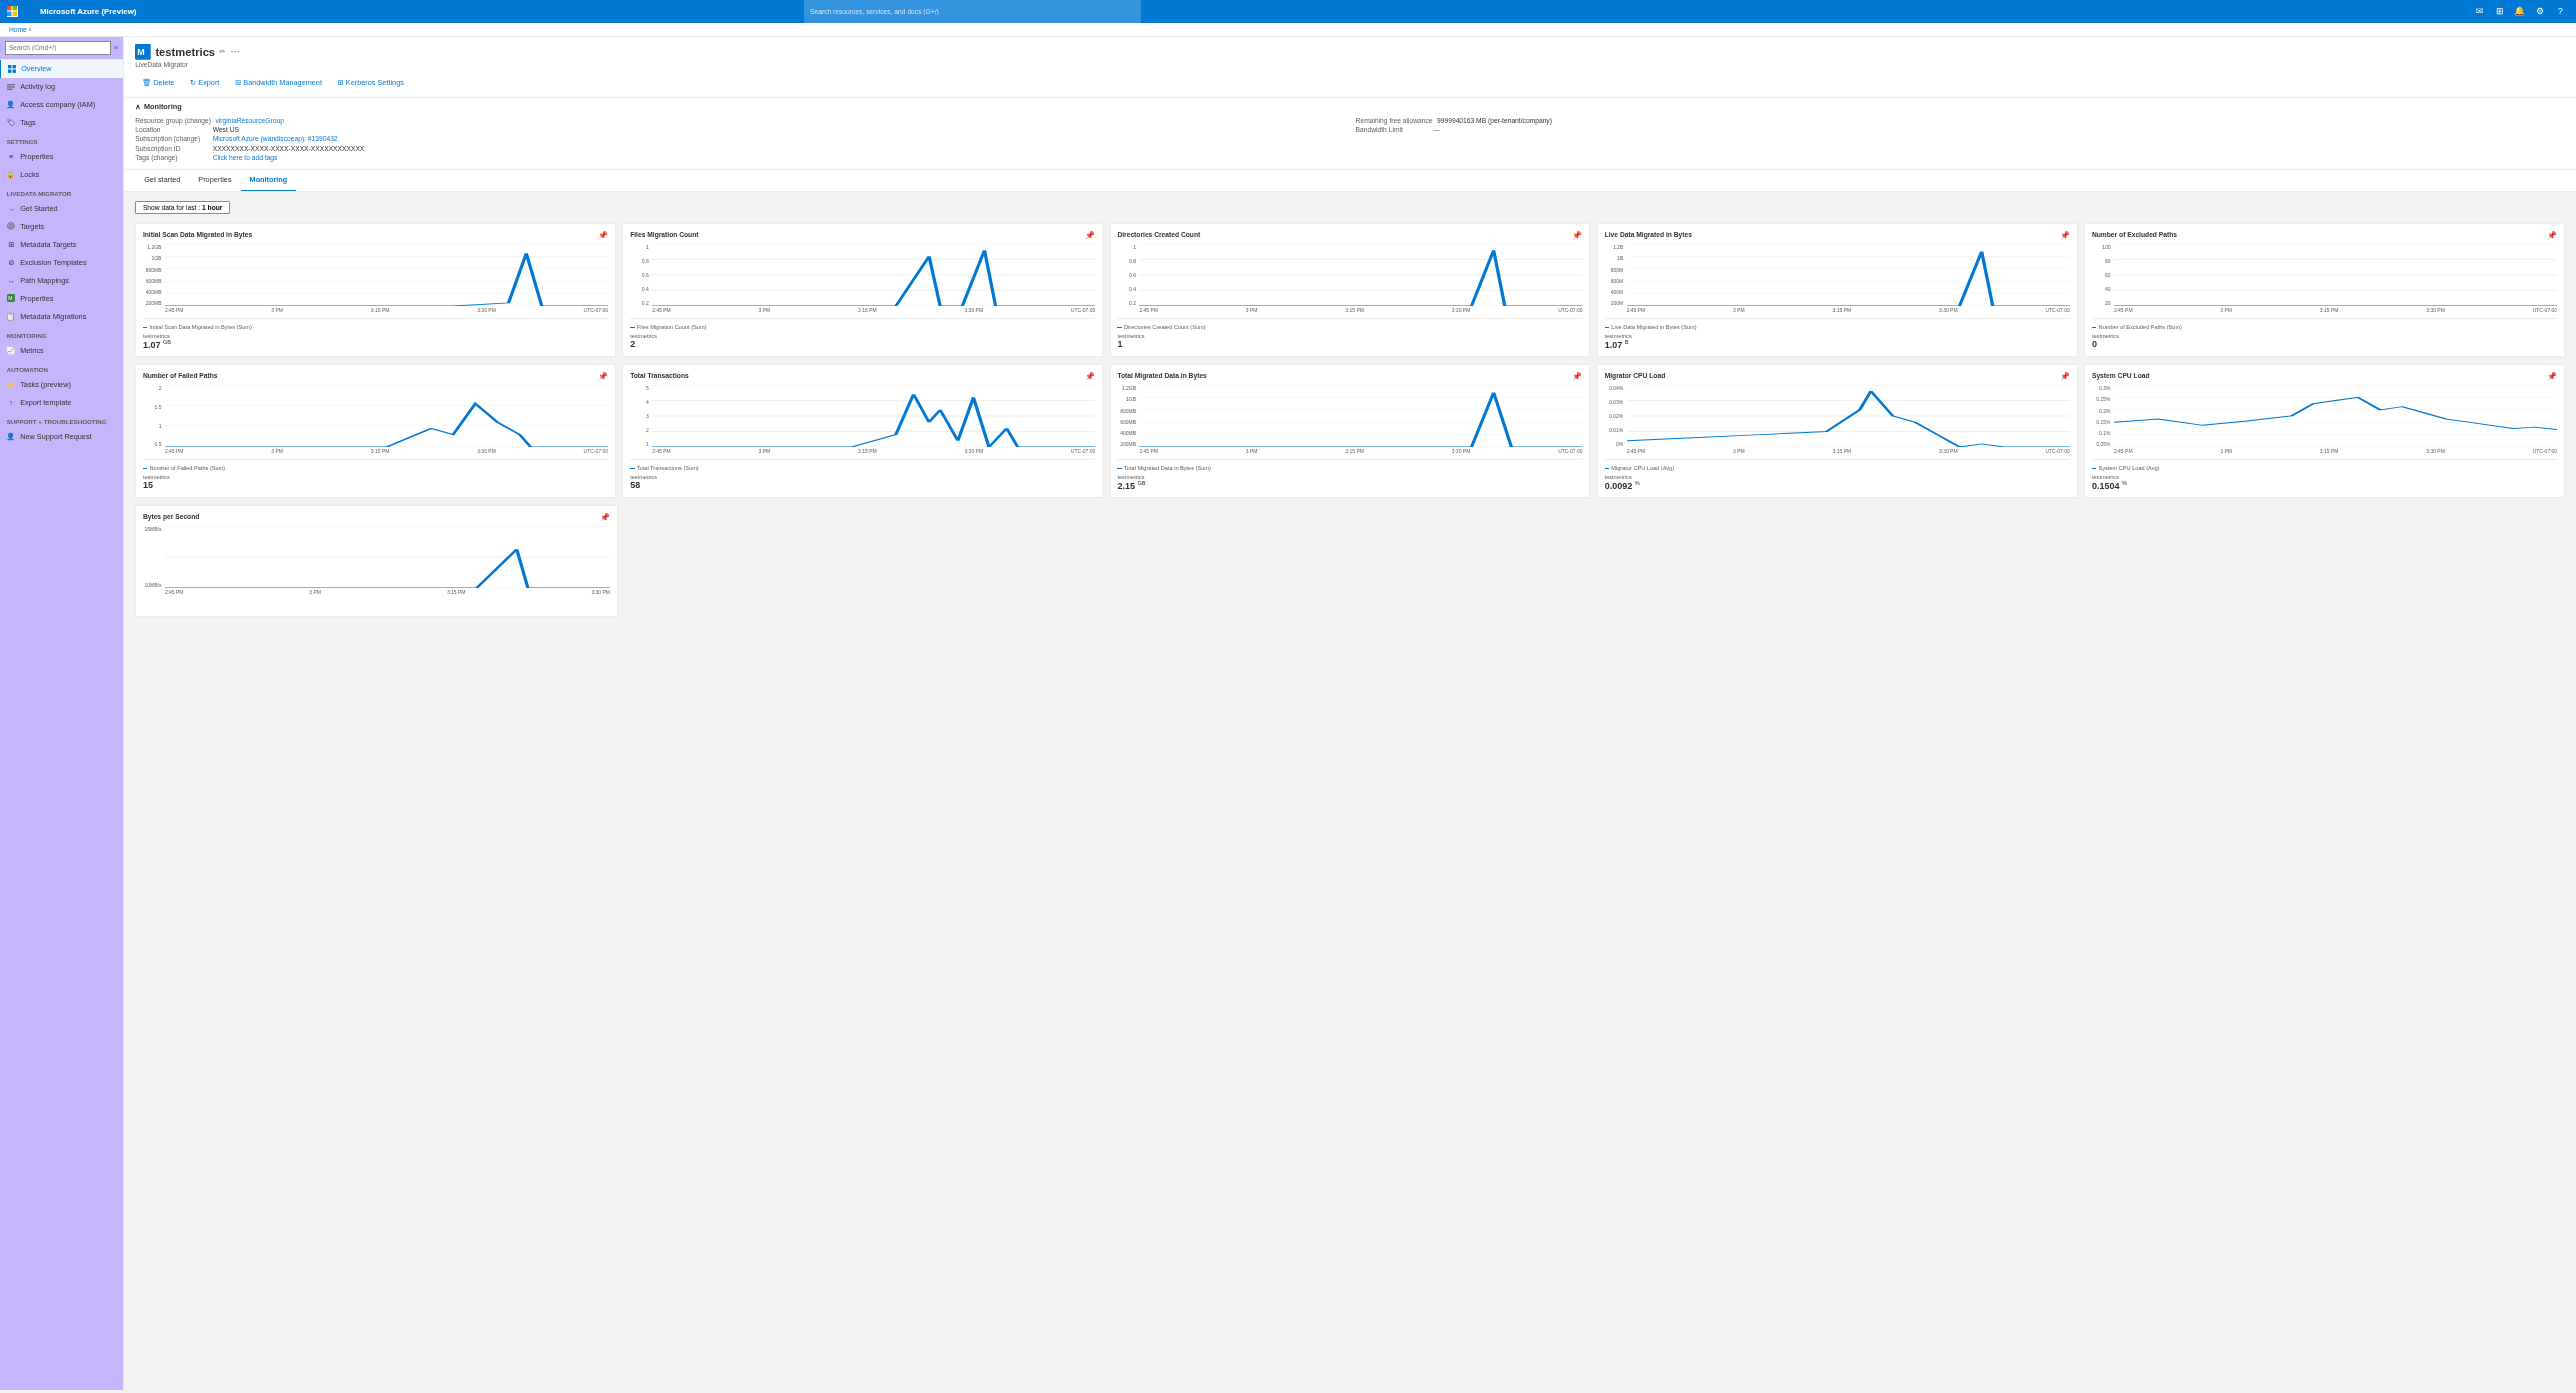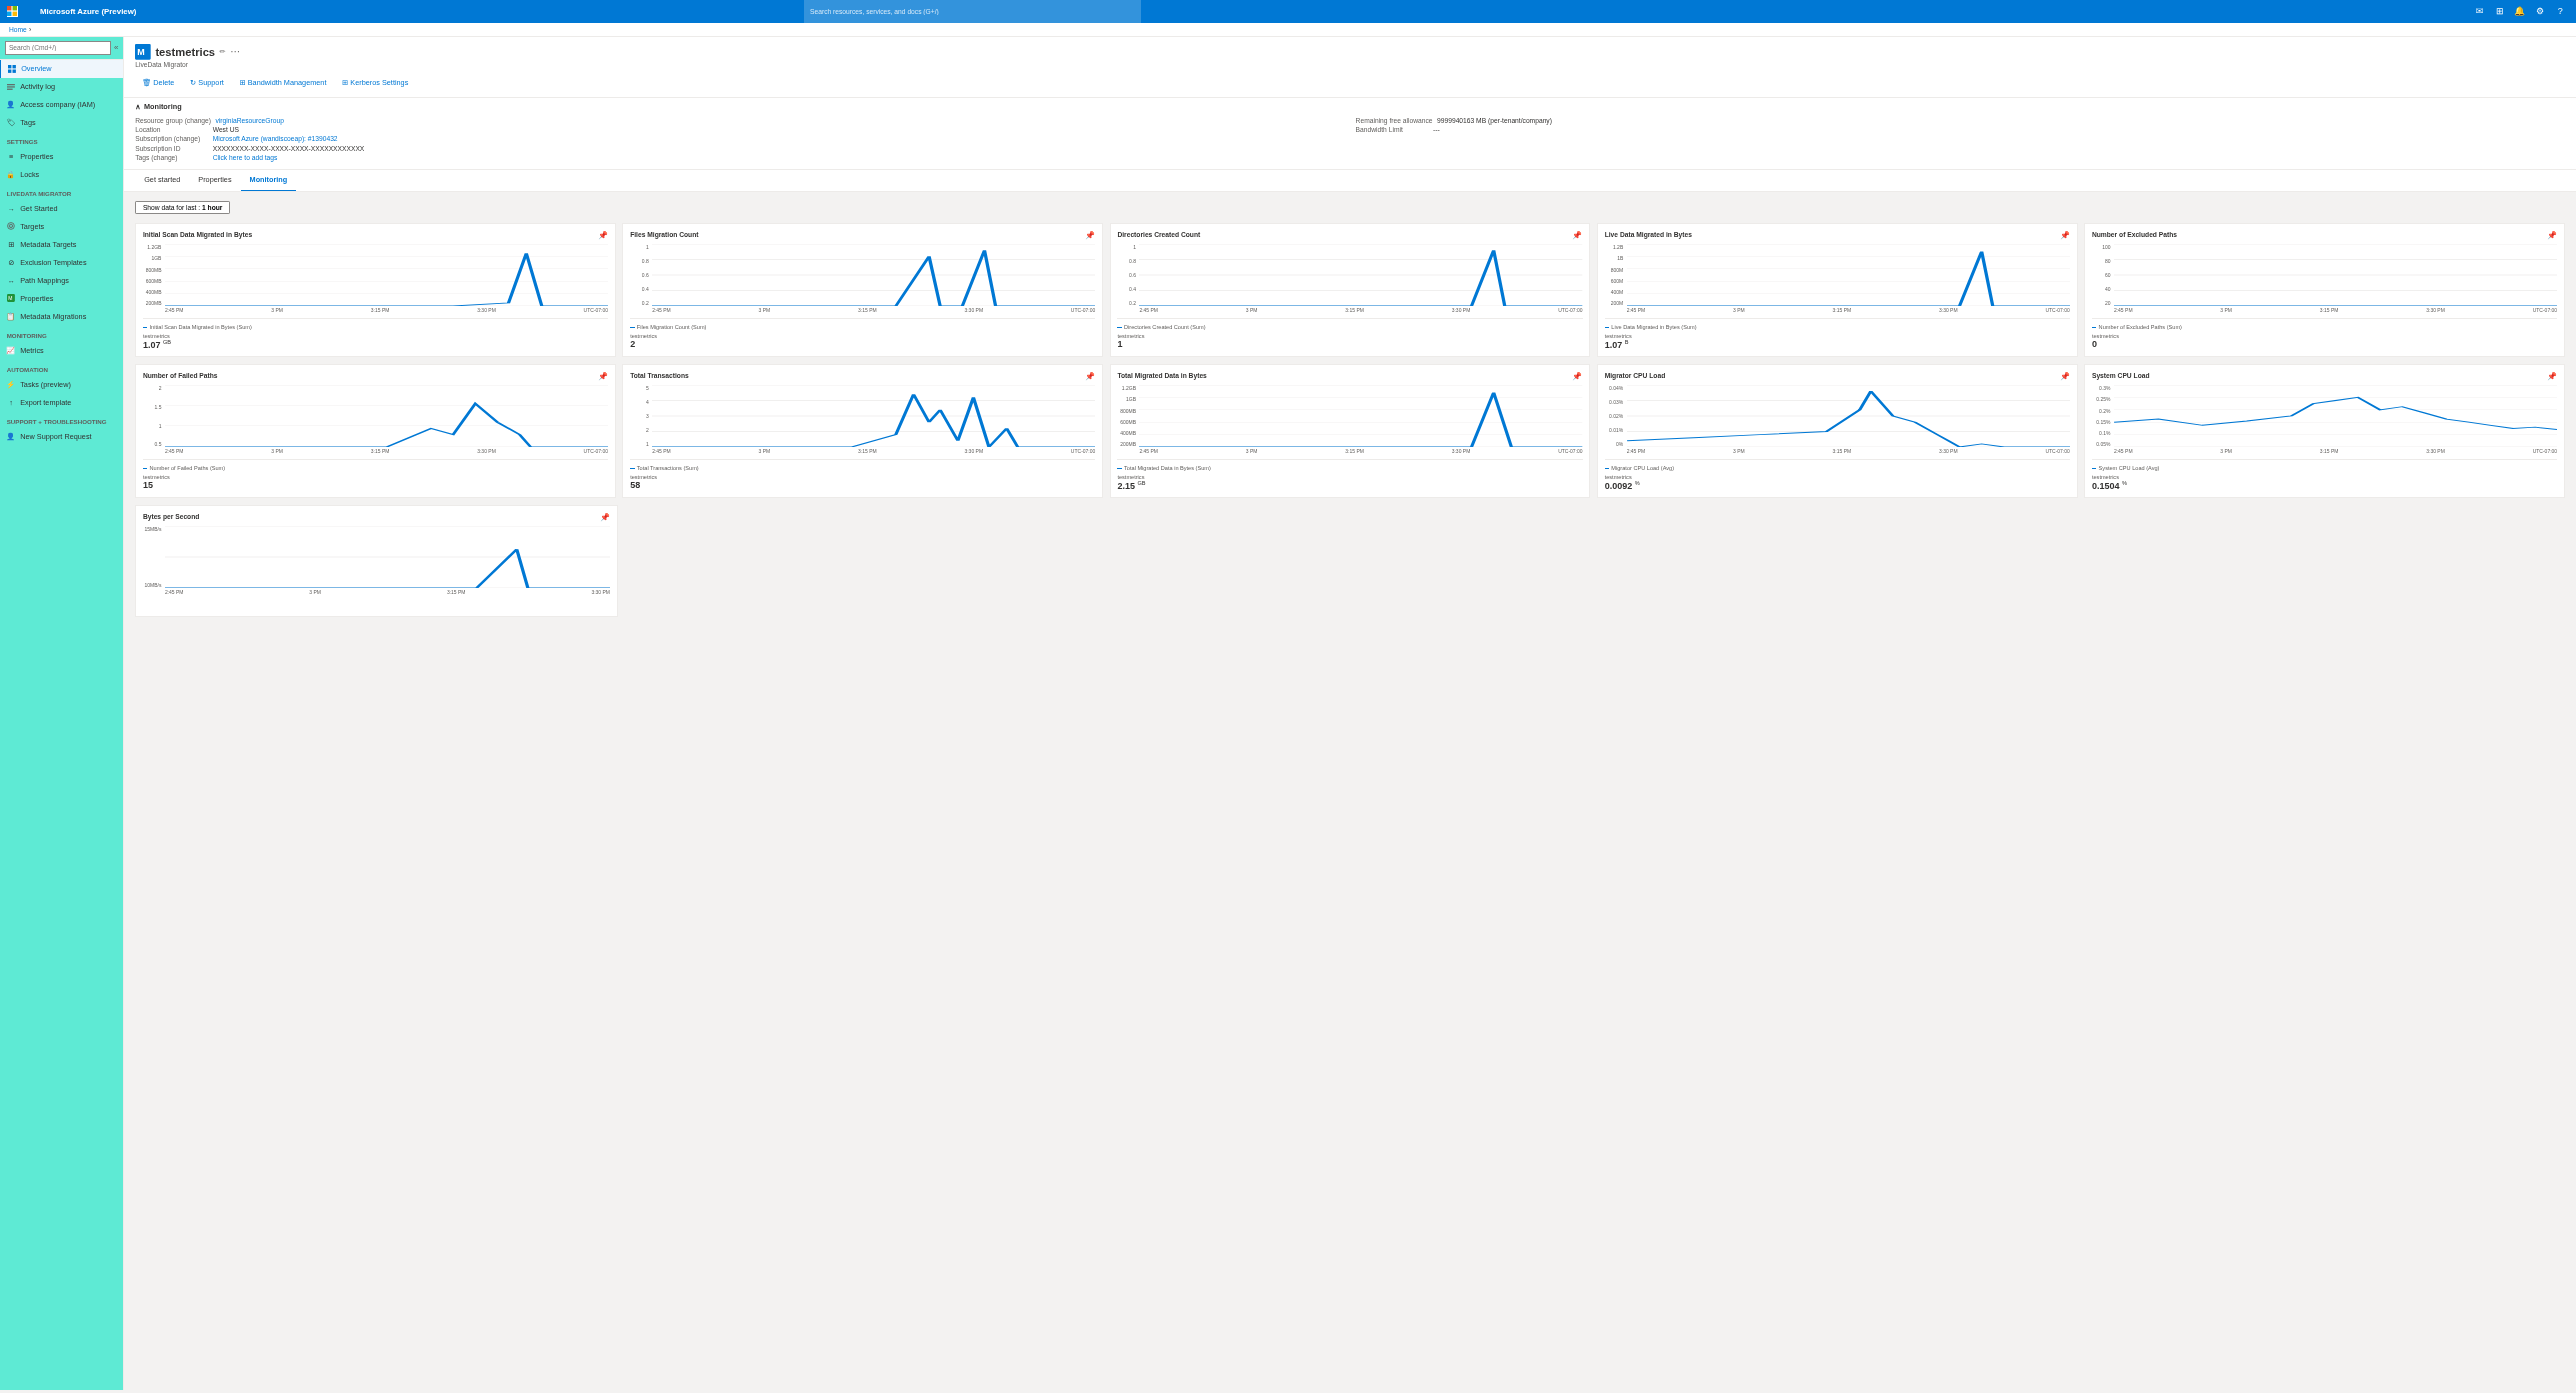--- a/index.html
+++ b/index.html
@@ -16,21 +16,21 @@
     .topbar-icon { width: 18px; height: 18px; display: flex; align-items: center; justify-content: center; color: white; cursor: pointer; font-size: 9px; }
 
     
     .breadcrumb { display: flex; align-items: center; padding: 3.4px 9px; background: white; border-bottom: 0.6px solid #edebe9; font-size: 6.7px; gap: 2.2px; }
     .breadcrumb a { color: #0078d4; text-decoration: none; }
 
     
     .main-layout { display: flex; height: calc(100vh - 22.5px - 18px); }
 
     
-    .sidebar { width: 124px; background: #5eead4; border-right: 0.6px solid #edebe9; overflow-y: auto; flex-shrink: 0; }
+    .sidebar { width: 124px; background: #c4b5fd; border-right: 0.6px solid #edebe9; overflow-y: auto; flex-shrink: 0; }
     .sidebar-search { padding: 4.5px 6.7px; border-bottom: 0.6px solid #edebe9; }
     .sidebar-item { display: flex; align-items: center; padding: 4.5px 6.7px; cursor: pointer; gap: 4.5px; font-size: 7.3px; color: #323130; }
     .sidebar-item.active { background: #eff6fc; color: #0078d4; border-left: 1.1px solid #0078d4; }
     .sidebar-item .icon { width: 9px; height: 9px; flex-shrink: 0; display: flex; align-items: center; justify-content: center; }
     .sidebar-section-label { padding: 6.7px 6.7px 2.2px 6.7px; font-size: 6.2px; font-weight: 600; color: #605e5c; text-transform: uppercase; }
 
     
     .content { flex: 1; overflow-y: auto; background: #f3f2f1; }
     .content-header { background: white; padding: 6.7px 11.2px; border-bottom: 0.6px solid #edebe9; }
     .resource-title { display: flex; align-items: center; gap: 4.5px; margin-bottom: 1.1px; }
@@ -236,21 +236,21 @@
         <span style="cursor:pointer;color:#605e5c;font-size:10px;">···</span>
       </div>
       <div class="resource-subtitle">LiveData Migrator</div>
       <div class="toolbar">
         <button class="toolbar-btn">
           <span>🗑</span>
           <span>Delete</span>
         </button>
         <button class="toolbar-btn">
           <span>↻</span>
-          <span>Support</span>
+          <span>Export</span>
         </button>
         <button class="toolbar-btn">
           <span>⊞</span>
           <span>Bandwidth Management</span>
         </button>
         <button class="toolbar-btn">
           <span>⊞</span>
           <span>Kerberos Settings</span>
         </button>
       </div>

